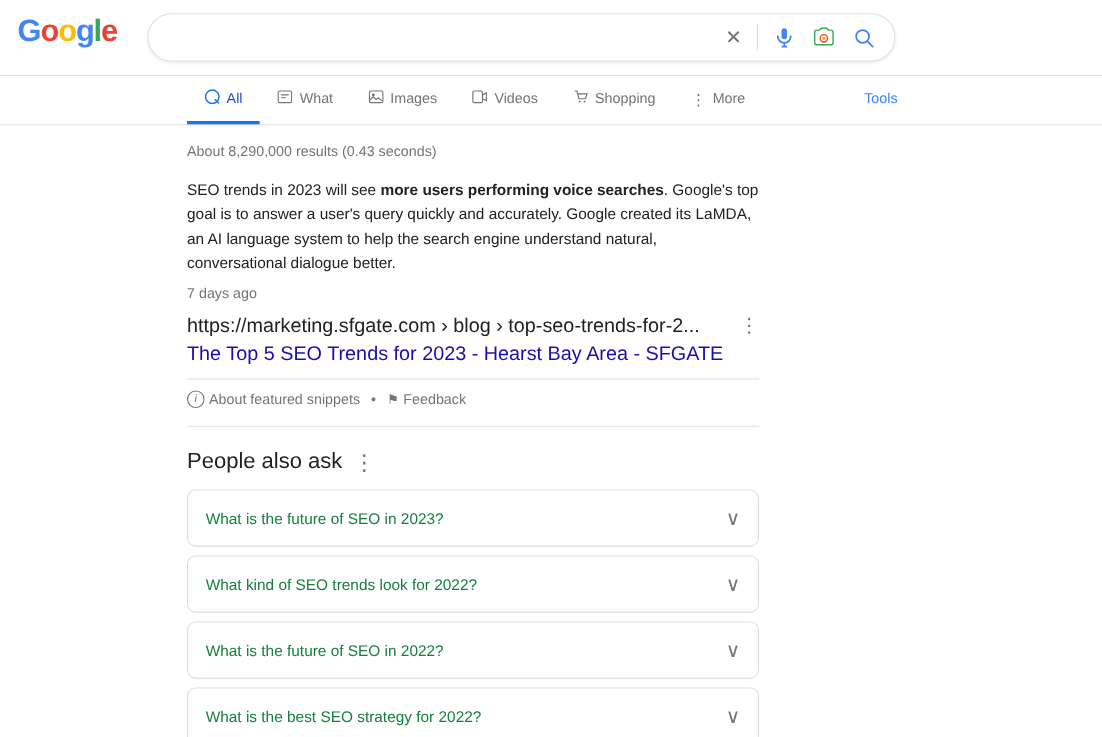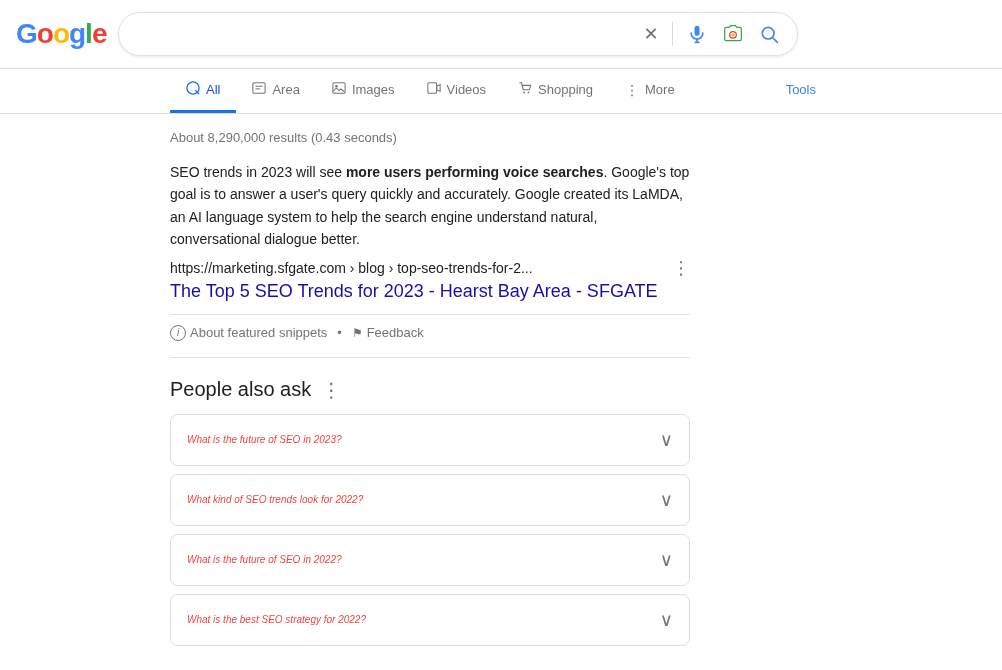--- a/index.html
+++ b/index.html
@@ -1,23 +1,22 @@
 <!DOCTYPE html>
 <html><head>
   <meta charset="utf-8">
   <style>
     * { box-sizing: border-box; margin: 0; padding: 0; }
     body { font-family: Arial, sans-serif; background: #fff; color: #202124; font-size: 14px; }
 
     
     .header {
       display: flex;
-      align-items: center;
       padding: 12px 16px;
-      gap: 12px;
+      gap: 28px;
       border-bottom: 1px solid #e0e0e0;
     }
     .logo {
       font-size: 28px;
       font-weight: bold;
       letter-spacing: -1px;
       text-decoration: none;
       flex-shrink: 0;
     }
     .logo-g { color: #4285F4; }
@@ -130,21 +129,21 @@
       margin-bottom: 12px;
     }
     .snippet-url-row {
       display: flex;
       align-items: center;
       justify-content: space-between;
       margin-bottom: 4px;
     }
     .snippet-url {
       color: #202124;
-      font-size: 14px;
+      font-size: 18px;
     }
     .snippet-more-btn {
       background: none;
       border: none;
       cursor: pointer;
       color: #70757a;
       font-size: 18px;
       line-height: 1;
     }
     .snippet-link {
@@ -224,23 +223,22 @@
     }
     .paa-question {
       display: flex;
       align-items: center;
       justify-content: space-between;
       padding: 14px 16px;
       cursor: pointer;
       background: #fff;
     }
     .paa-question-text {
-      font-size: 10px;
-      color: #ef4444;
-      font-style: italic;
+      font-size: 14px;
+      color: #15803d;
     }
     .paa-chevron {
       color: #70757a;
       font-size: 18px;
       flex-shrink: 0;
     }
   </style>
 </head>
 <body>
 
@@ -289,21 +287,21 @@
     <span>All</span>
   </a>
   <a class="nav-tab" href="#">
     <span class="nav-tab-icon">
       <svg width="14" height="14" viewBox="0 0 16 16" fill="none">
           <rect x="1" y="2" width="14" height="12" rx="1.5" stroke="#70757a" stroke-width="1.2"></rect>
           <line x1="4" y1="6" x2="12" y2="6" stroke="#70757a" stroke-width="1.2"></line>
           <line x1="4" y1="9" x2="9" y2="9" stroke="#70757a" stroke-width="1.2"></line>
         </svg>
     </span>
-    <span>Area</span>
+    <span>What</span>
   </a>
   <a class="nav-tab" href="#">
     <span class="nav-tab-icon">
       <svg width="14" height="14" viewBox="0 0 16 16" fill="none">
           <rect x="1" y="2" width="14" height="12" rx="1.5" stroke="#70757a" stroke-width="1.2"></rect>
           <circle cx="5" cy="6" r="1.5" fill="#70757a"></circle>
           <path d="M1 12l4-4 3 3 2-2 4 3" stroke="#70757a" stroke-width="1.2" fill="none"></path>
         </svg>
     </span>
     <span>Images</span>
@@ -334,20 +332,21 @@
   <button class="tools-btn">Tools</button>
 </div>
 
 <div class="main-content">
   <div class="results-stats">About 8,290,000 results (0.43 seconds)</div>
 
   <div class="featured-snippet">
     <p class="snippet-text">
       <span>SEO trends in 2023 will see </span><strong>more users performing voice searches</strong><span>. Google's top goal is to answer a user's query quickly and accurately. Google created its LaMDA, an AI language system to help the search engine understand natural, conversational dialogue better.</span>
     </p>
+    <div class="snippet-date">7 days ago</div>
 
     <div class="snippet-url-row">
       <span class="snippet-url">https://marketing.sfgate.com › blog › top-seo-trends-for-2...</span>
       <button class="snippet-more-btn">⋮</button>
     </div>
     <a class="snippet-link" href="#">The Top 5 SEO Trends for 2023 - Hearst Bay Area - SFGATE</a>
 
     <div class="snippet-footer">
       <span class="about-snippets">
         <span class="question-icon">i</span>

